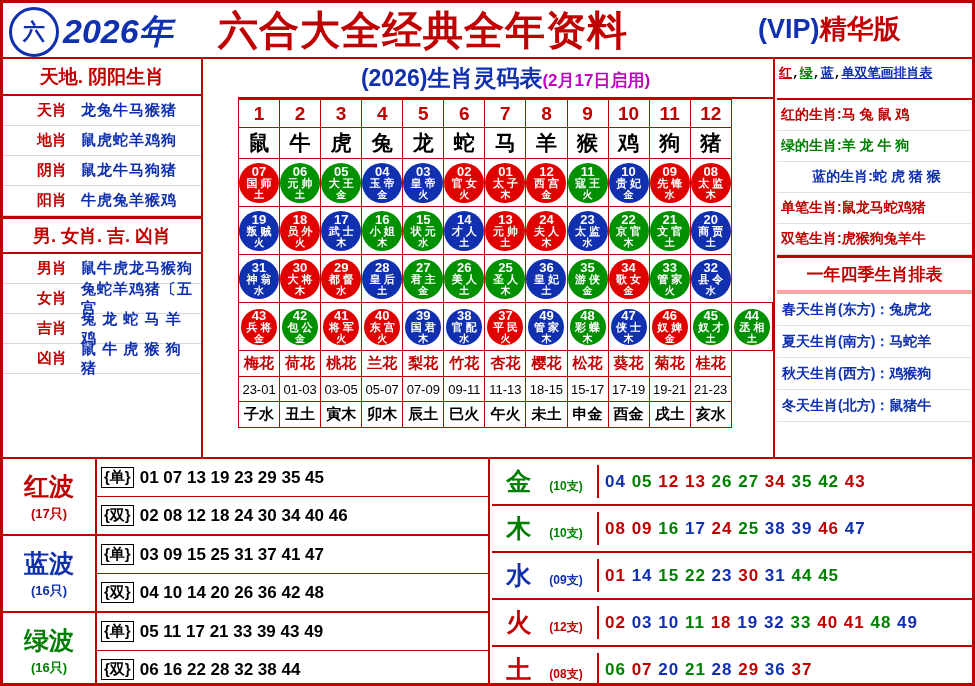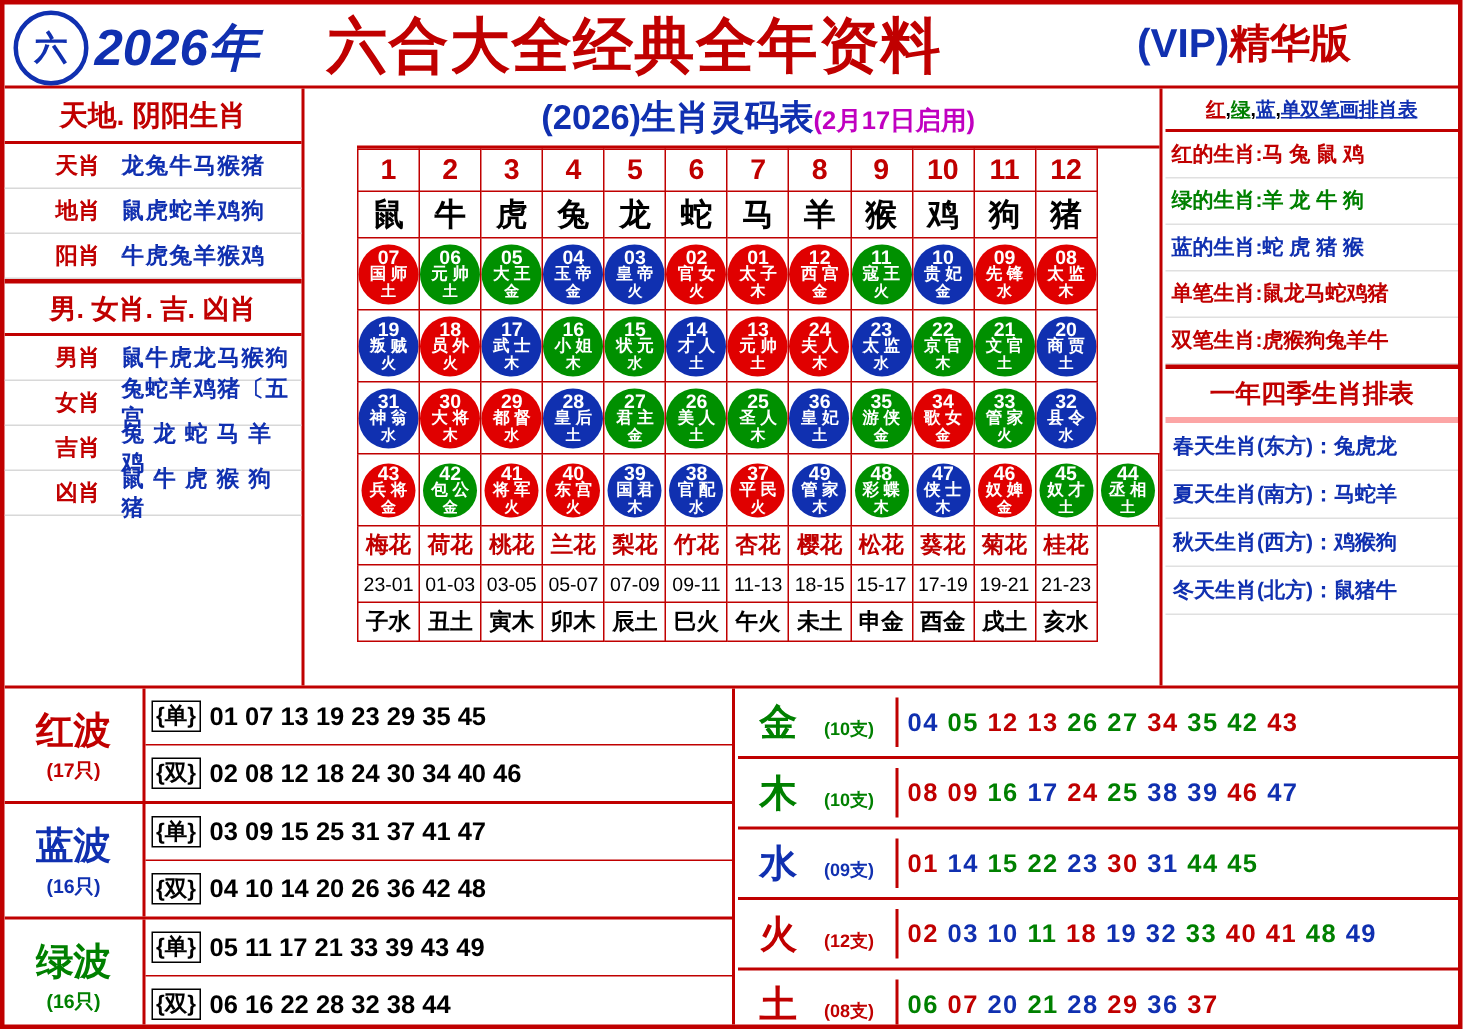--- a/index.html
+++ b/index.html
@@ -41,28 +41,28 @@
   .ball .t{font-size:11px;font-weight:bold;white-space:nowrap;}
   .ball .e{font-size:10px;font-weight:bold;}
   .b-red{background:#e00000;}
   .b-blue{background:#1030b0;}
   .b-green{background:#009000;}
   .rflower td{height:23px;font-size:15px;font-weight:bold;color:#c00000;}
   .rtime td{height:22px;font-size:13px;color:#000;margin-top:23px;}
   .rdizhi td{height:23px;font-size:15px;font-weight:bold;color:#000;}
 
   
-  .rt-title{text-align:center;font-size:13px;font-weight:bold;padding:5px 2px 4px;border-bottom:2px solid #c00000;}
+  .rt-title{text-align:left;font-size:13px;font-weight:bold;padding:5px 2px 16px;border-bottom:2px solid #c00000;font-family:Liberation Mono, monospace;}
   .rt-title .r{color:#c00000;text-decoration:underline;}
   .rt-title .g{color:#008000;text-decoration:underline;}
   .rt-title .b{color:#1030b0;text-decoration:underline;}
   .rrow{height:30px;display:flex;align-items:center;padding-left:4px;font-size:14px;font-weight:bold;border-bottom:1px solid #e0e0e0;}
   .rrow.red{color:#c00000;}
   .rrow.green{color:#008000;}
-  .rrow.blue{color:#1030b0;}
+  .rrow.blue{color:#1030b0;justify-content:center;}
   .rrow.dark{color:#c00000;}
   .rsep{height:3px;background:#c00000;}
   .rt-title2{text-align:center;font-size:17px;font-weight:bold;color:#c00000;padding:5px 0 4px;border-bottom:4px solid #fca5a5;}
   .rrow2{height:31px;display:flex;align-items:center;padding-left:5px;font-size:14px;font-weight:bold;color:#1030b0;border-bottom:1px solid #e0e0e0;}
 
   
   .bottom{position:relative;height:auto;}
   .bl{position:absolute;left:0;top:0;width:487px;border-right:2px solid #c00000;box-sizing:border-box;}
   .br{position:absolute;left:489px;top:0;right:0;}
   .waverow{display:flex;align-items:stretch;border-bottom:2px solid #c00000;height:75px;}
@@ -103,20 +103,24 @@
       <div class="lt-title">天地. 阴阳生肖</div>
       <div class="lrow">
           <div class="lbl">天肖</div>
           <div class="val">龙兔牛马猴猪</div>
         </div>
       <div class="lrow">
           <div class="lbl">地肖</div>
           <div class="val">鼠虎蛇羊鸡狗</div>
         </div>
       <div class="lrow">
+          <div class="lbl">阴肖</div>
+          <div class="val">鼠龙牛马狗猪</div>
+        </div>
+      <div class="lrow">
           <div class="lbl">阳肖</div>
           <div class="val">牛虎兔羊猴鸡</div>
         </div>
       <div class="lsep"></div>
       <div class="lt-title2">男. 女肖. 吉. 凶肖</div>
       <div class="lrow">
           <div class="lbl">男肖</div>
           <div class="val">鼠牛虎龙马猴狗</div>
         </div>
       <div class="lrow">

